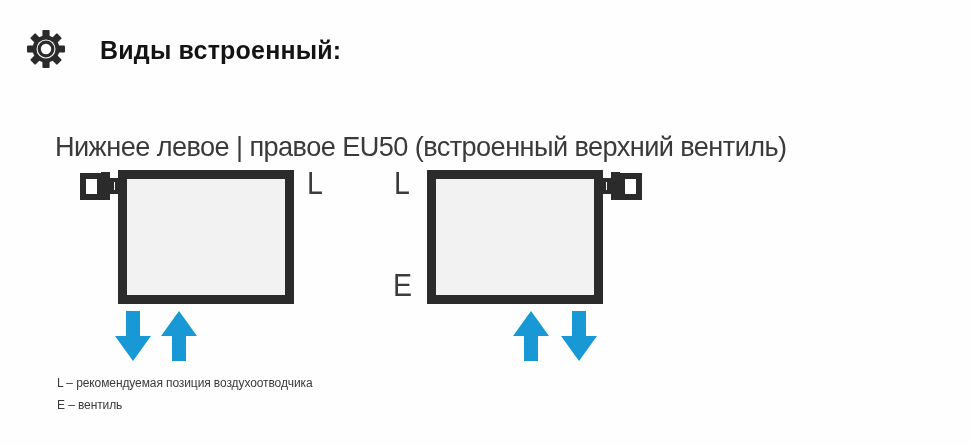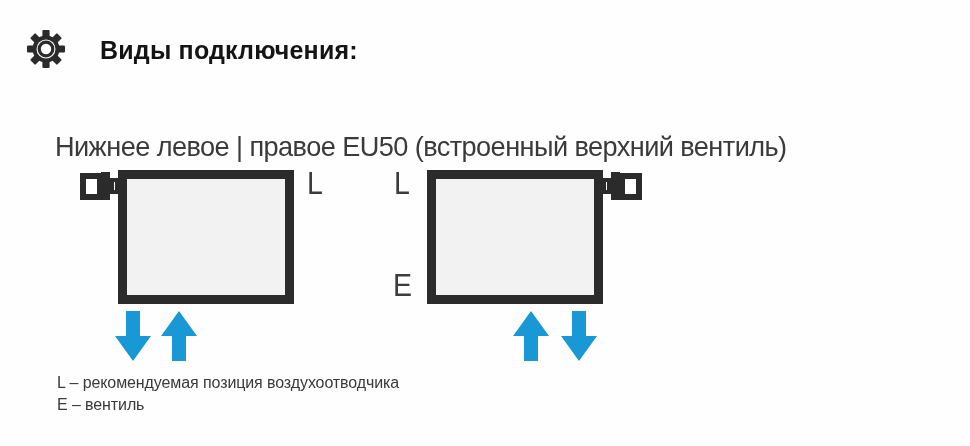--- a/index.html
+++ b/index.html
@@ -55,21 +55,21 @@
 
   
   .arrow { position: absolute; width: 40px; height: 50px; top: 311px; }
   .ar-1 { left: 113px; }
   .ar-2 { left: 159px; }
   .ar-3 { left: 511px; }
   .ar-4 { left: 559px; }
 
   
   .legend { position: absolute; left: 57px; top: 372px; }
-  .legend-line { font-size: 16px; color: #3a3a3a; line-height: 22px; letter-spacing: -0.1px; }
+  .legend-line { font-size: 12px; color: #3a3a3a; line-height: 22px; letter-spacing: -0.1px; }
 </style>
 </head>
 <body>
 
 <div class="canvas">
 
   <span class="gear">
     <svg width="40" height="40" viewBox="0 0 40 40">
       <g transform="translate(20,20)" fill="#2b2b2b">
         <g>
@@ -81,21 +81,21 @@
           <rect x="-3.6" y="-19" width="7.2" height="8" rx="1" transform="rotate(225)"></rect>
           <rect x="-3.6" y="-19" width="7.2" height="8" rx="1" transform="rotate(270)"></rect>
           <rect x="-3.6" y="-19" width="7.2" height="8" rx="1" transform="rotate(315)"></rect>
         </g>
         <circle r="13.5"></circle>
         <circle r="9.5" fill="#ffffff"></circle>
         <circle r="6.8" fill="none" stroke="#2b2b2b" stroke-width="3.2"></circle>
       </g>
     </svg>
   </span>
-  <div class="page-title">Виды подключения:</div>
+  <div class="page-title">Виды встроенный:</div>
 
   <div class="subtitle">Нижнее левое | правое EU50 (встроенный верхний вентиль)</div>
 
   <div class="radiator rad-left"></div>
   <div class="valve-part v-square vl-square"></div>
   <div class="valve-part v-bar vl-bar"></div>
   <div class="valve-part v-stub vl-stub"></div>
   <div class="pos-label lbl-l1">L</div>
 
   <div class="arrow ar-1">

